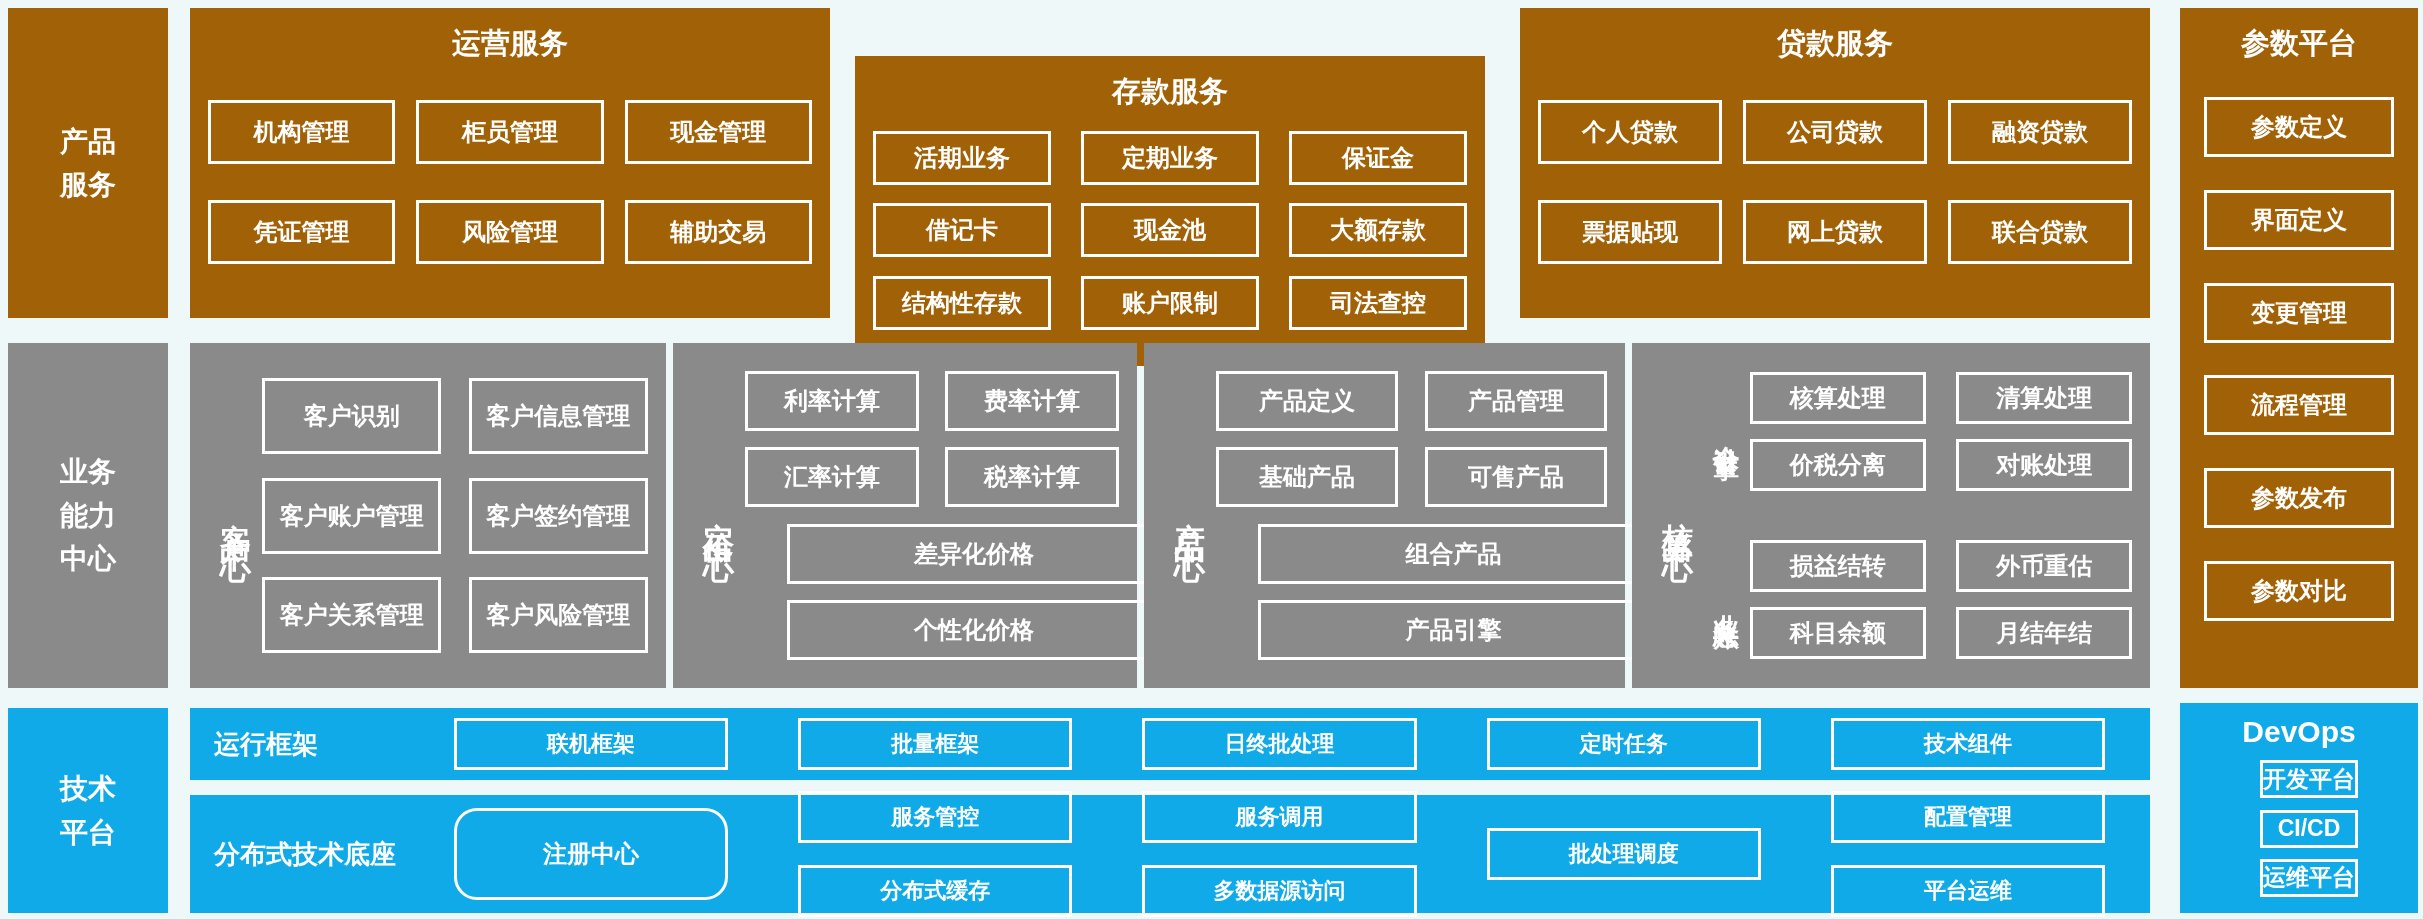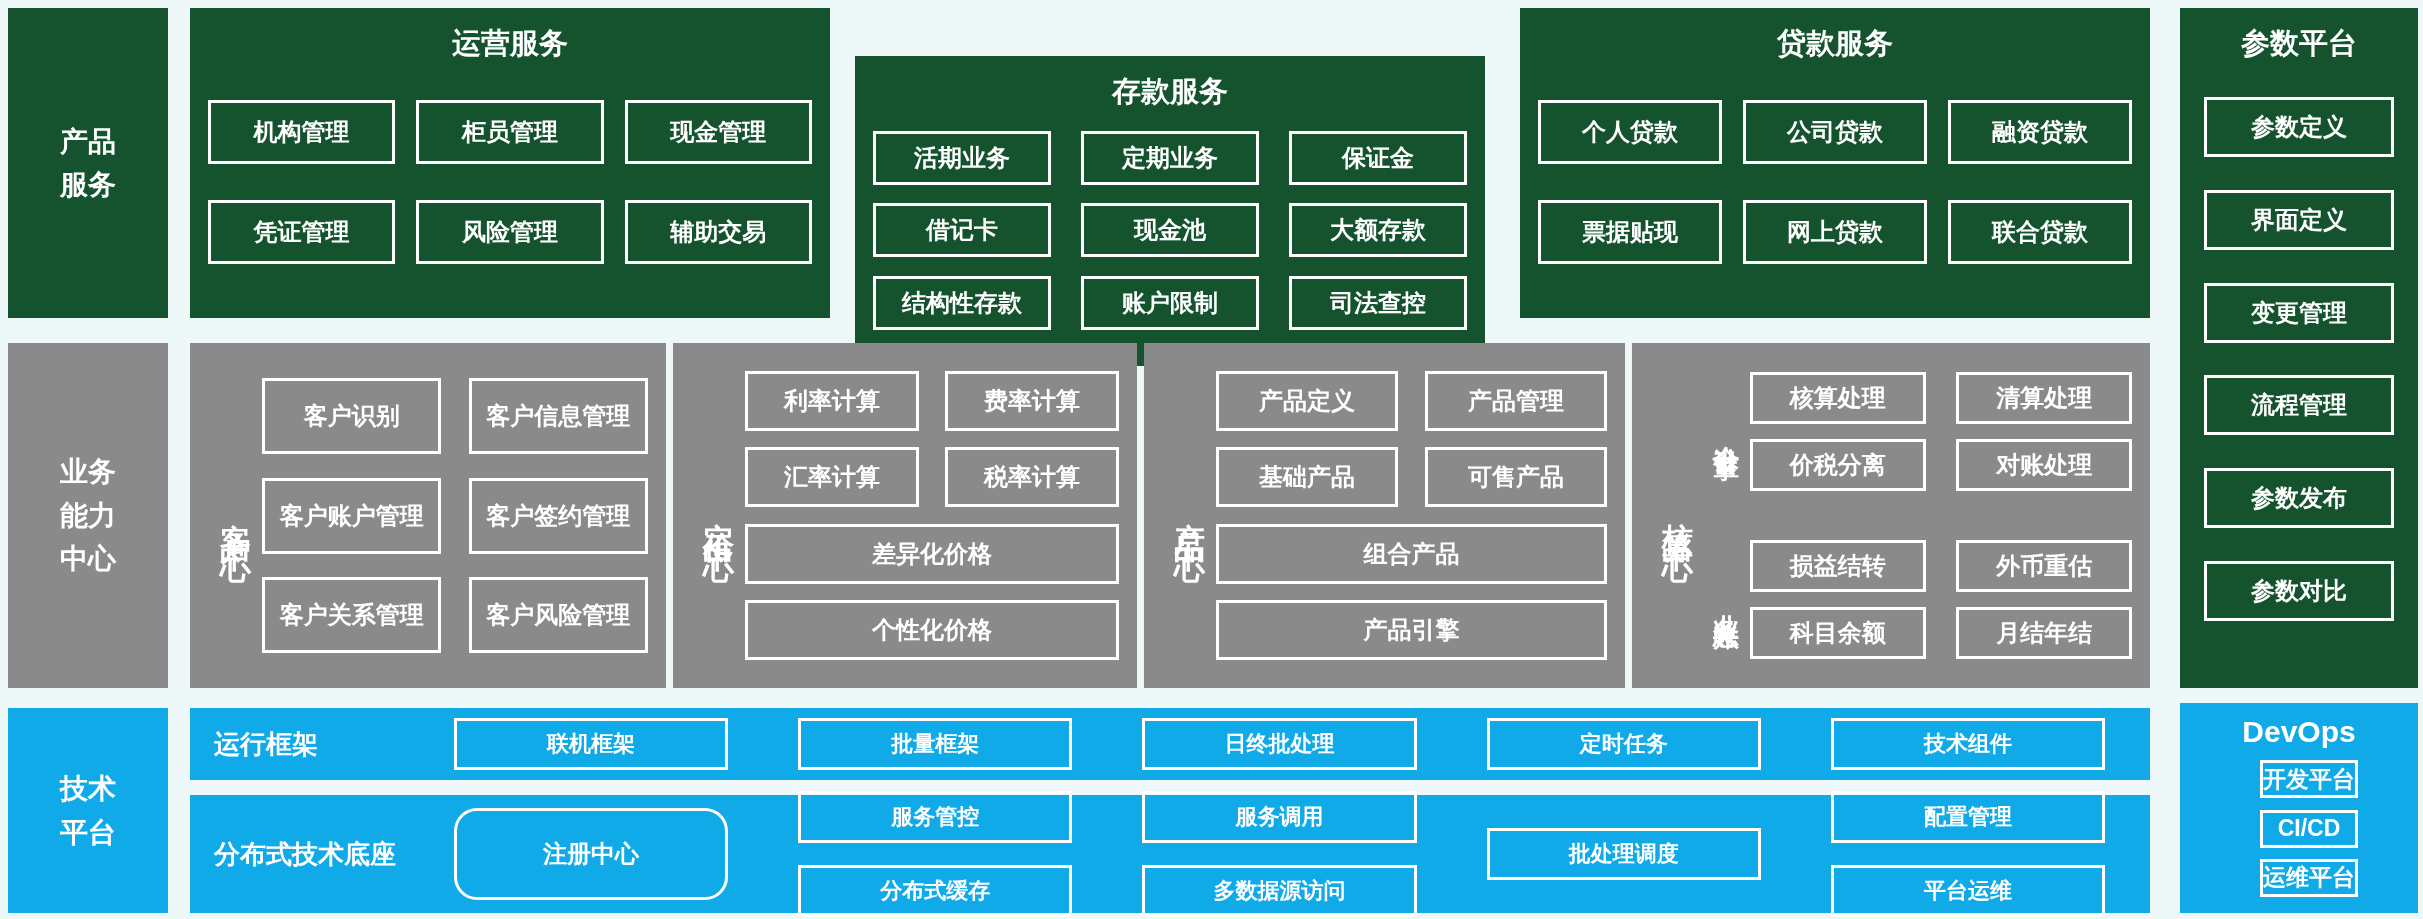--- a/index.html
+++ b/index.html
@@ -1,21 +1,21 @@
 <!DOCTYPE html>
 <html><head>
 <meta charset="utf-8">
 <style>
   html,body{margin:0;padding:0;background:#eef8f8;}
   .board{
     position:relative;width:2423px;height:919px;background:#eef8f8;
     font-family:"Liberation Sans","DejaVu Sans",sans-serif;
     color:#fff;font-weight:bold;overflow:hidden;
   }
-  .teal{background:#14532d;}
+  .teal{background:#a16207;}
   .gray{background:#8a8a8a;}
   .blue{background:#10aae8;}
   .panel,.sidebar{position:absolute;box-sizing:border-box;}
   .sidebar{
     display:flex;align-items:center;justify-content:center;
     font-size:28px;line-height:1.55;text-align:center;white-space:pre-line;
   }
   .sb-product{left:8px;top:8px;width:160px;height:310px;}
   .sb-business{left:8px;top:343px;width:160px;height:345px;}
   .sb-tech{left:8px;top:708px;width:160px;height:205px;}
@@ -56,21 +56,21 @@
   .vlabel{
     writing-mode:vertical-lr;-webkit-writing-mode:vertical-lr;
     text-orientation:upright;-webkit-text-orientation:upright;
     font-size:31px;letter-spacing:9px;width:54px;flex:none;
     display:flex;align-items:center;justify-content:center;
   }
   .vlabel.sub{font-size:26px;letter-spacing:3px;width:46px;}
   .gray .vgrid{flex:1;}
   .p-customer .box{width:46.5%;height:76px;}
   .p-pricing .box.half,.p-product .box.half{width:46.5%;height:60px;}
-  .box.wide{width:100%;height:60px;}
+  .box.wide{width:100%;height:60px;margin-left:42px;}
   .acct-wrap{flex:1;display:flex;flex-direction:column;padding:2px 0;}
   .acct-group{flex:1;display:flex;}
   .acct-group + .acct-group{margin-top:20px;}
   .p-acct .box{width:46%;height:52px;}
 
   
   .p-runtime,.p-base{display:flex;align-items:center;padding:0 45px 0 14px;}
   .tech-label{width:250px;flex:none;font-size:26px;padding-left:10px;box-sizing:border-box;}
   .tech-cols{flex:1;display:flex;gap:70px;align-items:center;}
   .tech-col{flex:1;display:flex;flex-direction:column;justify-content:center;gap:22px;}

